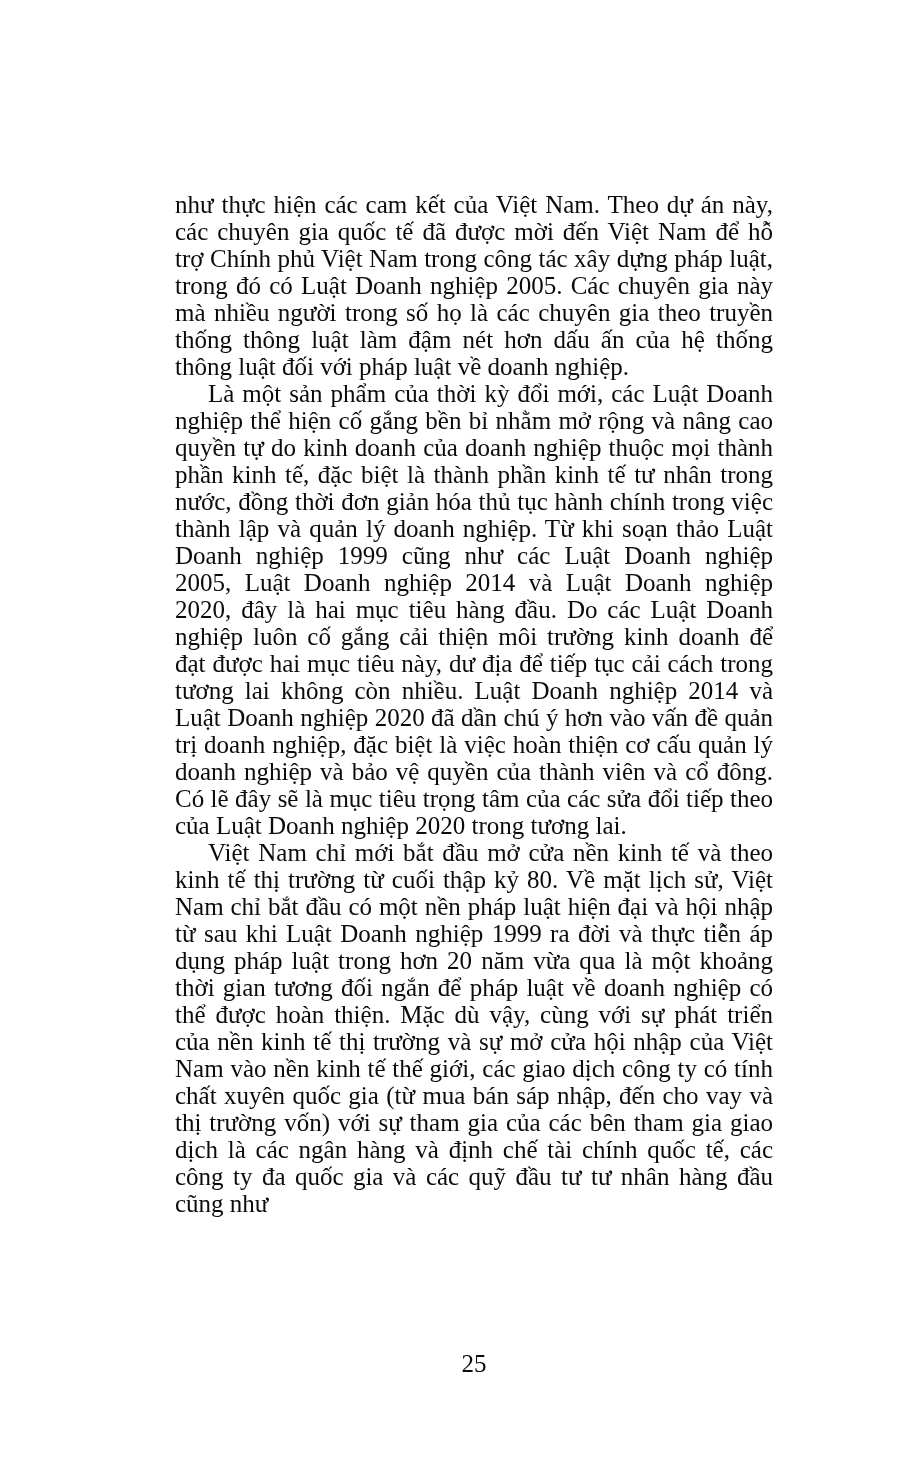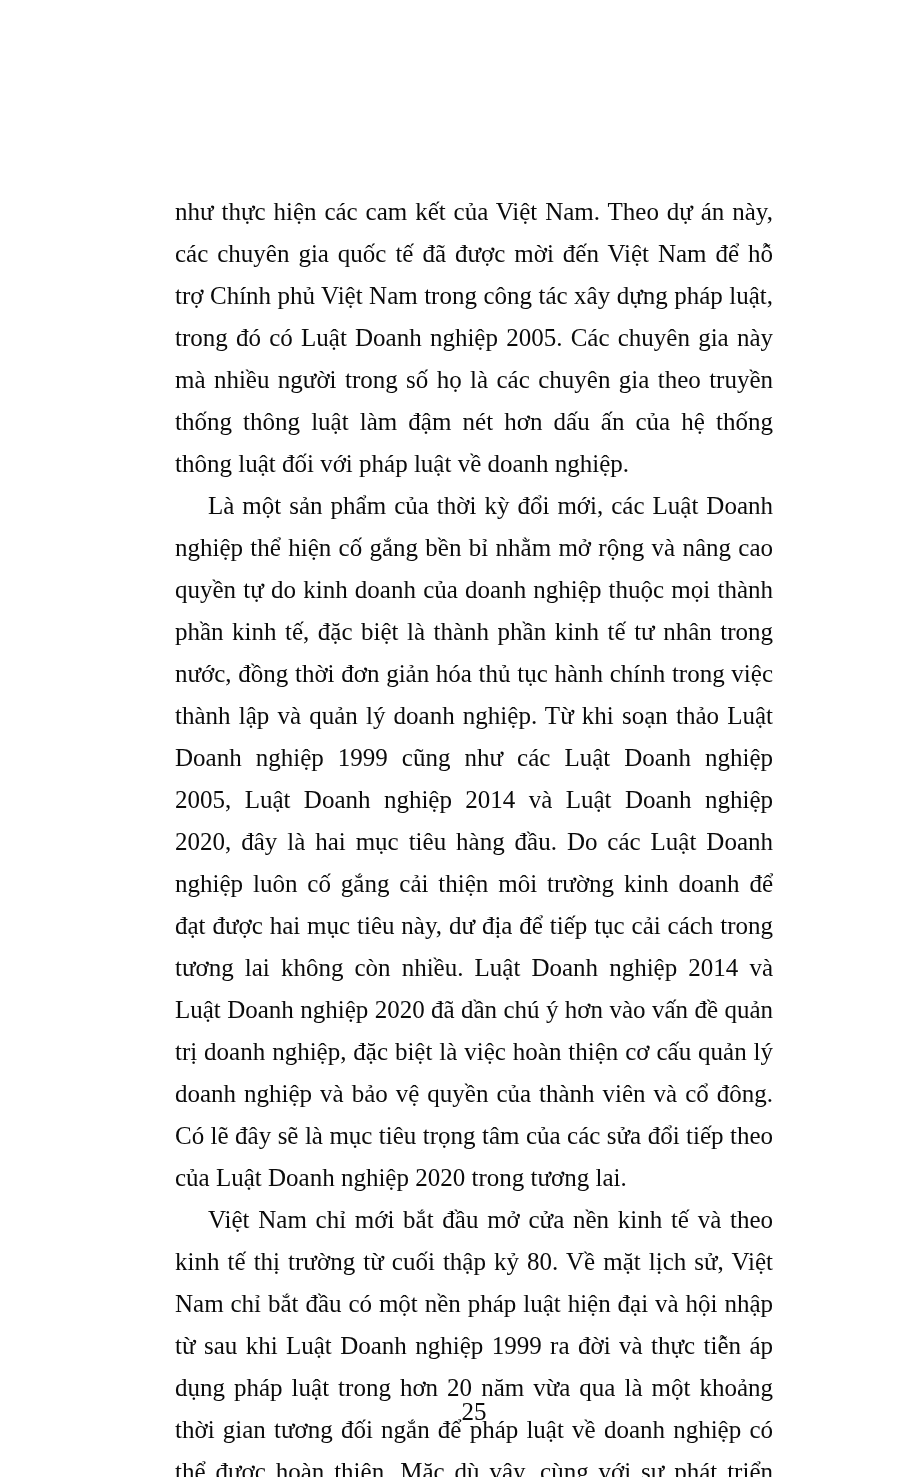--- a/index.html
+++ b/index.html
@@ -17,38 +17,37 @@
   }
   .text-block {
     position: absolute;
     left: 175px;
     top: 191px;
     width: 598px;
   }
   .para {
     margin: 0;
     font-size: 25px;
-    line-height: 42px;
+    line-height: 27px;
     text-align: justify;
     text-justify: inter-word;
     color: #0b0b0b;
   }
   .para.indent {
     text-indent: 33px;
   }
   .page-number {
     position: absolute;
     left: 175px;
     top: 1349px;
     width: 598px;
     text-align: center;
     font-size: 25px;
     line-height: 30px;
     color: #0b0b0b;
-    margin-top: 48px;
   }
 </style>
 </head>
 <body>
 
 <div class="text-block">
   <p class="para">như thực hiện các cam kết của Việt Nam.  Theo dự án này, các chuyên gia quốc tế đã được mời đến Việt Nam để hỗ trợ Chính phủ Việt Nam trong công tác xây dựng pháp luật, trong đó có Luật Doanh nghiệp 2005.  Các chuyên gia này mà nhiều người trong số họ là các chuyên gia theo truyền thống thông luật làm đậm nét hơn dấu ấn của hệ thống thông luật đối với pháp luật về doanh nghiệp.</p>
   <p class="para indent">Là một sản phẩm của thời kỳ đổi mới, các Luật Doanh nghiệp thể hiện cố gắng bền bỉ nhằm mở rộng và nâng cao quyền tự do kinh doanh của doanh nghiệp thuộc mọi thành phần kinh tế, đặc biệt là thành phần kinh tế tư nhân trong nước, đồng thời đơn giản hóa thủ tục hành chính trong việc thành lập và quản lý doanh nghiệp.  Từ khi soạn thảo Luật Doanh nghiệp 1999 cũng như các Luật Doanh nghiệp 2005, Luật Doanh nghiệp 2014 và Luật Doanh nghiệp 2020, đây là hai mục tiêu hàng đầu.  Do các Luật Doanh nghiệp luôn cố gắng cải thiện môi trường kinh doanh để đạt được hai mục tiêu này, dư địa để tiếp tục cải cách trong tương lai không còn nhiều.  Luật Doanh nghiệp 2014 và Luật Doanh nghiệp 2020 đã dần chú ý hơn vào vấn đề quản trị doanh nghiệp, đặc biệt là việc hoàn thiện cơ cấu quản lý doanh nghiệp và bảo vệ quyền của thành viên và cổ đông.  Có lẽ đây sẽ là mục tiêu trọng tâm của các sửa đổi tiếp theo của Luật Doanh nghiệp 2020 trong tương lai.</p>
   <p class="para indent">Việt Nam chỉ mới bắt đầu mở cửa nền kinh tế và theo kinh tế thị trường từ cuối thập kỷ 80.  Về mặt lịch sử, Việt Nam chỉ bắt đầu có một nền pháp luật hiện đại và hội nhập từ sau khi Luật Doanh nghiệp 1999 ra đời và thực tiễn áp dụng pháp luật trong hơn 20 năm vừa qua là một khoảng thời gian tương đối ngắn để pháp luật về doanh nghiệp có thể được hoàn thiện.  Mặc dù vậy, cùng với sự phát triển của nền kinh tế thị trường và sự mở cửa hội nhập của Việt Nam vào nền kinh tế thế giới, các giao dịch công ty có tính chất xuyên quốc gia (từ mua bán sáp nhập, đến cho vay và thị trường vốn) với sự tham gia của các bên tham gia giao dịch là các ngân hàng và định chế tài chính quốc tế, các công ty đa quốc gia và các quỹ đầu tư tư nhân hàng đầu cũng như</p>
 </div>

